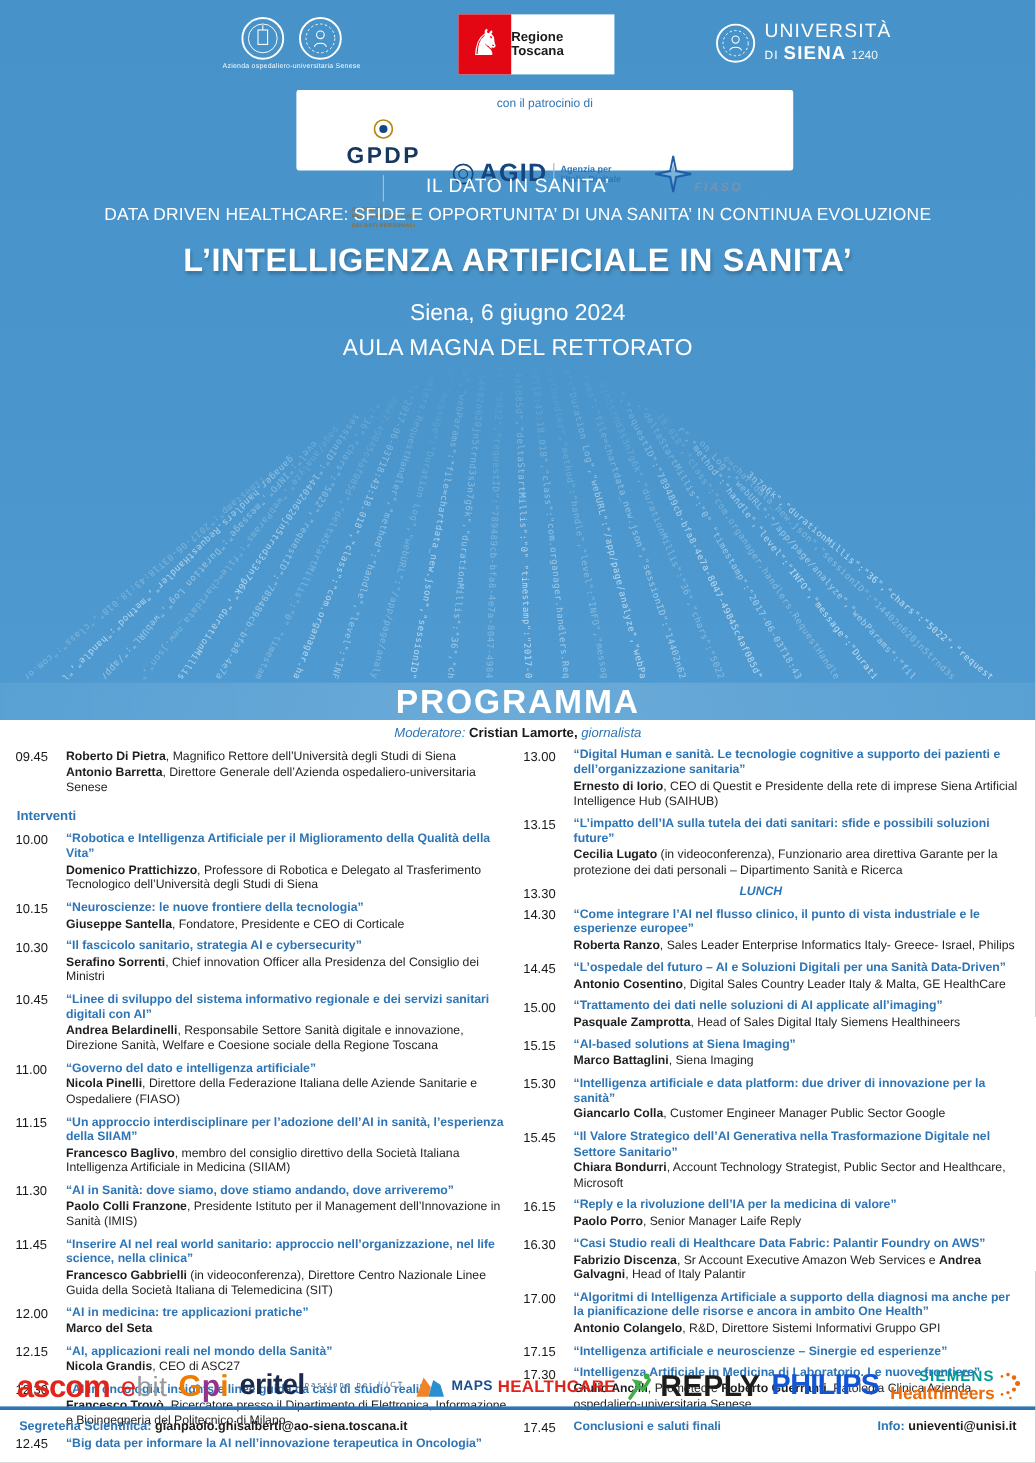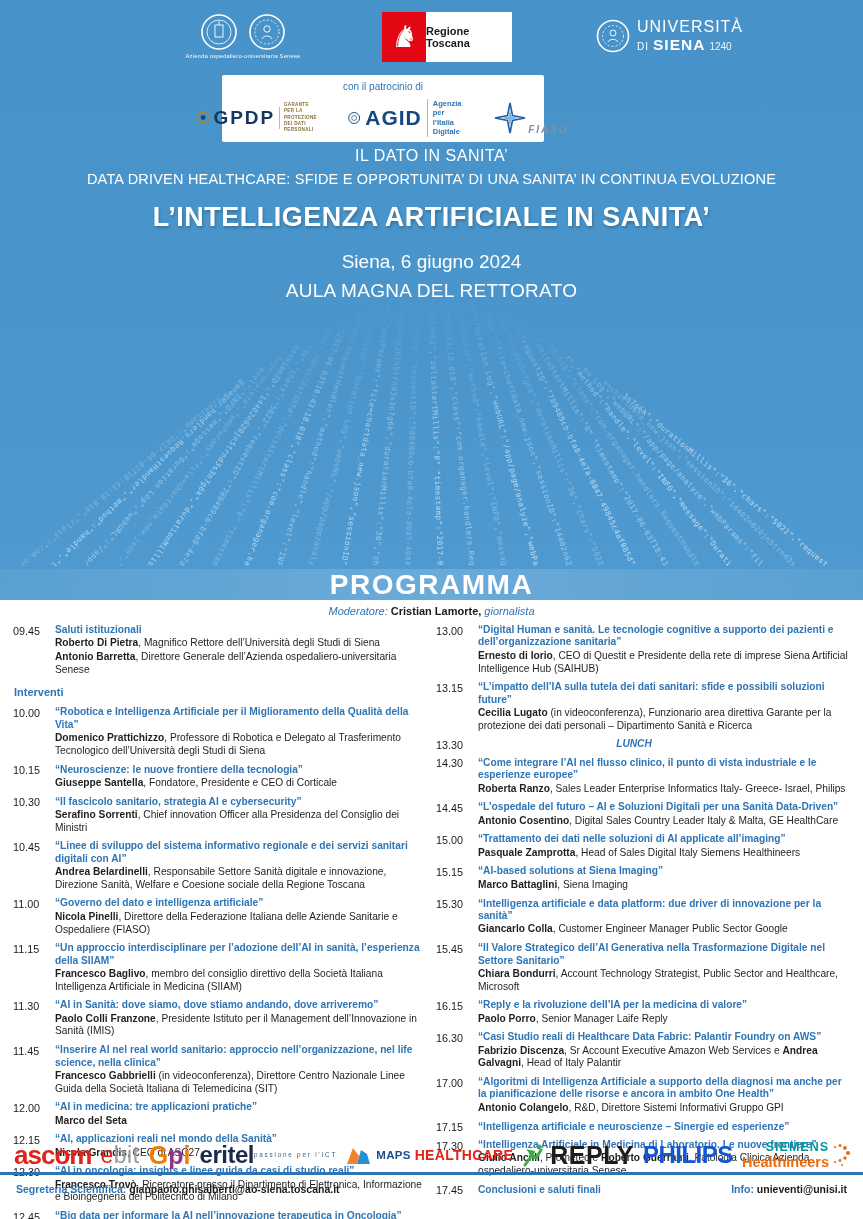--- a/index.html
+++ b/index.html
@@ -20,25 +20,25 @@
   .rt-label{flex:1;display:flex;align-items:center;justify-content:center;font-size:11px;font-weight:700;color:#1a1a1a;}
   .unisi{position:absolute;left:596px;top:19px;display:flex;align-items:center;gap:7px;color:#fff;}
   .unisi-text{line-height:1;}
   .unisi-l1{font-size:16px;letter-spacing:1px;}
   .unisi-l2{margin-top:2px;display:flex;align-items:baseline;gap:4px;}
   .unisi-di{font-size:10px;letter-spacing:1px;}
   .unisi-siena{font-size:15.5px;font-weight:700;letter-spacing:1px;}
   .unisi-year{font-size:10px;opacity:.9;}
 
   
-  .patrocinio{position:absolute;left:222px;top:75px;width:322px;height:67px;background:#fff;border-radius:2px;
+  .patrocinio{position:absolute;left:247px;top:75px;width:414px;height:67px;background:#fff;border-radius:2px;
     display:flex;flex-direction:column;align-items:center;padding-top:6px;box-sizing:border-box;}
   .patro-label{font-size:10px;color:#2e75b6;}
   .patro-logos{display:flex;align-items:center;gap:26px;margin-top:7px;}
-  .gpdp{display:flex;align-items:center;gap:4px;}
+  .gpdp{display:flex;align-items:center;gap:4px;flex-direction:column;}
   .gpdp-word{font-size:19px;font-weight:700;color:#15365f;letter-spacing:2px;}
   .vbar{width:1px;height:22px;background:#b9b9b9;}
   .gpdp-desc{font-size:4.6px;color:#8a6d3b;font-weight:700;letter-spacing:.3px;white-space:pre-line;line-height:1.4;}
   .agid{display:flex;align-items:center;gap:5px;}
   .agid-word{font-size:21px;font-weight:700;color:#16467f;letter-spacing:1px;}
   .agid-desc{font-size:7.5px;color:#2e75b6;font-weight:700;white-space:pre-line;line-height:1.25;border-left:1px solid #9fb8d2;padding-left:5px;}
   .fiaso{display:flex;align-items:flex-end;gap:1px;}
   .fiaso-word{font-size:10px;font-style:italic;color:#7a93ad;letter-spacing:2px;font-weight:600;}
 
   
@@ -236,21 +236,20 @@
 
   <div class="program">
     <div class="moderator">
       <span class="mod-label">Moderatore:</span><span class="mod-name"> Cristian Lamorte,</span><span class="mod-role"> giornalista</span>
     </div>
     <div class="columns">
       <div class="col" id="col-left">
           <div class="prog-item">
             <div class="time">09.45</div>
             <div class="item-body">
-              <div class="item-title plain">Saluti istituzionali</div>
               <div class="speaker-line"><span class="sp-name">Roberto Di Pietra</span><span>, Magnifico Rettore dell’Università degli Studi di Siena</span></div>
               <div class="speaker-line"><span class="sp-name">Antonio Barretta</span><span>, Direttore Generale dell’Azienda ospedaliero-universitaria Senese</span></div>
             </div>
           </div>
           <div class="section-head">Interventi</div>
           <div class="prog-item">
             <div class="time">10.00</div>
             <div class="item-body">
               <div class="item-title quoted">“Robotica e Intelligenza Artificiale per il Miglioramento della Qualità della Vita”</div>
               <div class="speaker-line"><span class="sp-name">Domenico Prattichizzo</span><span>, Professore di Robotica e Delegato al Trasferimento Tecnologico dell’Università degli Studi di Siena</span></div>

